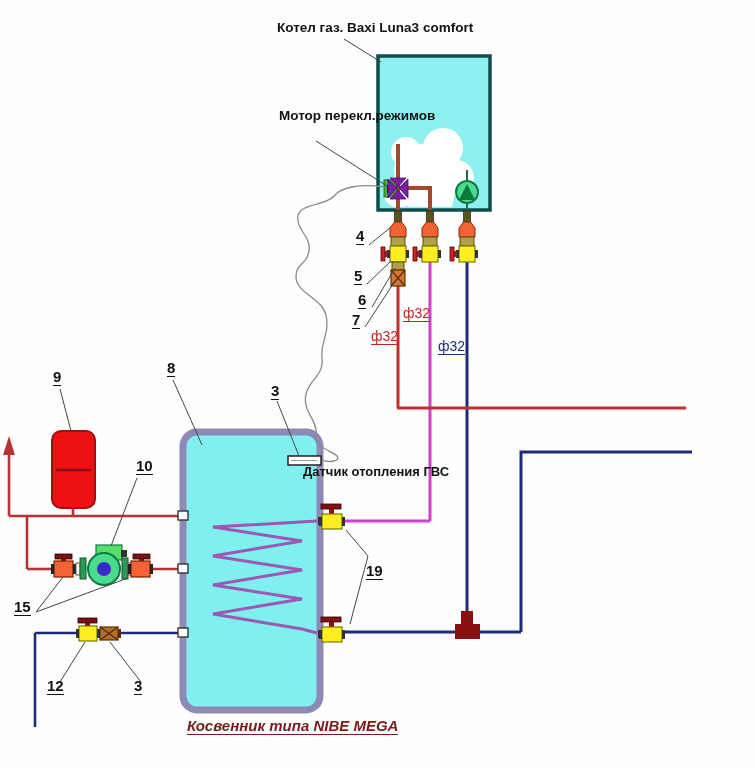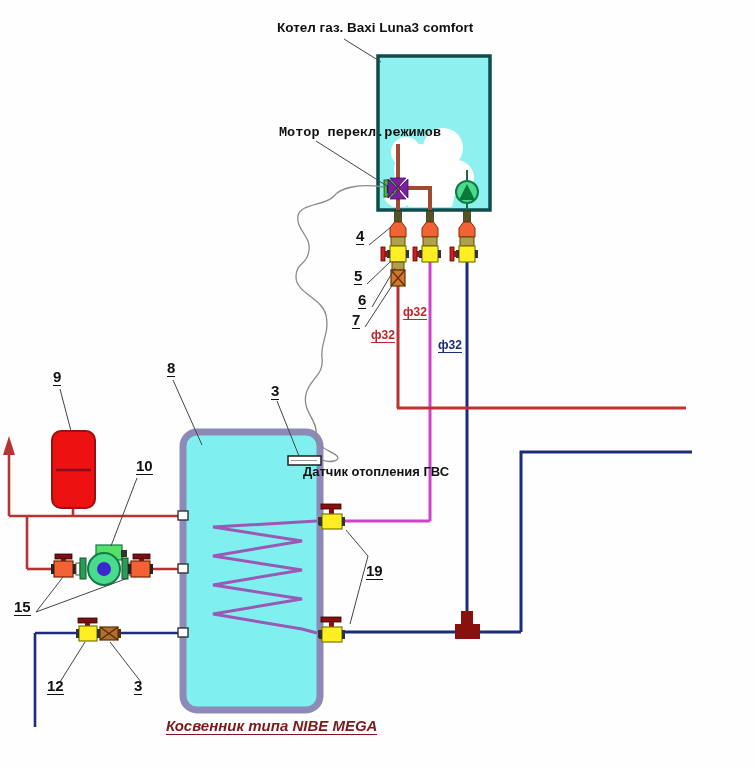--- a/index.html
+++ b/index.html
@@ -4,21 +4,21 @@
 <style>
   html,body{margin:0;padding:0;background:#fff;}
   .stage{
     position:relative;width:755px;height:768px;background:#fefefe;overflow:hidden;
     font-family:"Liberation Sans", sans-serif;
   }
   .stage svg{position:absolute;left:0;top:0;}
   .lbl{position:absolute;white-space:nowrap;color:#111;line-height:1.05;}
   .b{font-weight:bold;padding-left:36px;}
   .num{font-weight:bold;font-size:15px;border-bottom:1.6px solid #111;padding-bottom:0px;}
-  .dn{font-weight:bold;font-size:12px;border-bottom:1.4px solid currentColor;}
+  .dn{font-weight:normal;font-size:14px;border-bottom:1.4px solid currentColor;}
   .dn.red{color:#c02525;}
   .dn.navy{color:#1c2c7c;}
   .maroon{color:#7a1a1a;font-weight:bold;font-style:italic;border-bottom:1.6px solid #7a1a1a;}
   .cap13{font-size:13px;}
   .cap13_5{font-size:13.5px;}
   .cap15{font-size:15px;}
 </style>
 </head>
 <body>
 
@@ -212,21 +212,21 @@
     <path d="M60,389 L71,431"></path>
     <path d="M137,478 L111,546"></path>
     <path d="M36,612 L63,577 M36,612 L128,578"></path>
     <path d="M60,682 L85,642"></path>
     <path d="M141,682 L110,642"></path>
     <path d="M368,556 L346,530 M368,556 L350,624"></path>
   </g>
 </svg>
 
 <div class="lbl b cap13_5" style="left:241px;top:21px;">Котел газ. Baxi Luna3 comfort</div>
-<div class="lbl b cap13_5" style="left:243px;top:126px;font-family:Liberation Mono, monospace;">Мотор перекл.режимов</div>
+<div class="lbl b cap13_5" style="left:243px;top:109px;">Мотор перекл.режимов</div>
 
 <div class="lbl num" style="left:356px;top:228px;">4</div>
 <div class="lbl num" style="left:354px;top:268px;">5</div>
 <div class="lbl num" style="left:358px;top:292px;">6</div>
 <div class="lbl num" style="left:352px;top:312px;">7</div>
 
 <div class="lbl dn red" style="left:403px;top:306px;">ф32</div>
 <div class="lbl dn red" style="left:371px;top:329px;">ф32</div>
 <div class="lbl dn navy" style="left:438px;top:339px;">ф32</div>
 
@@ -236,15 +236,15 @@
 <div class="lbl num" style="left:53px;top:369px;">9</div>
 <div class="lbl num" style="left:136px;top:458px;">10</div>
 
 <div class="lbl b cap13" style="left:267px;top:465px;">Датчик отопления ГВС</div>
 
 <div class="lbl num" style="left:366px;top:540px;margin-top:23px;">19</div>
 <div class="lbl num" style="left:14px;top:599px;">15</div>
 <div class="lbl num" style="left:47px;top:678px;">12</div>
 <div class="lbl num" style="left:134px;top:678px;">3</div>
 
-<div class="lbl maroon cap15" style="left:166px;top:718px;">Косвенник типа NIBE MEGA</div>
+<div class="lbl maroon cap15" style="left:187px;top:718px;">Косвенник типа NIBE MEGA</div>
 
 </div>
 
 </body></html>

